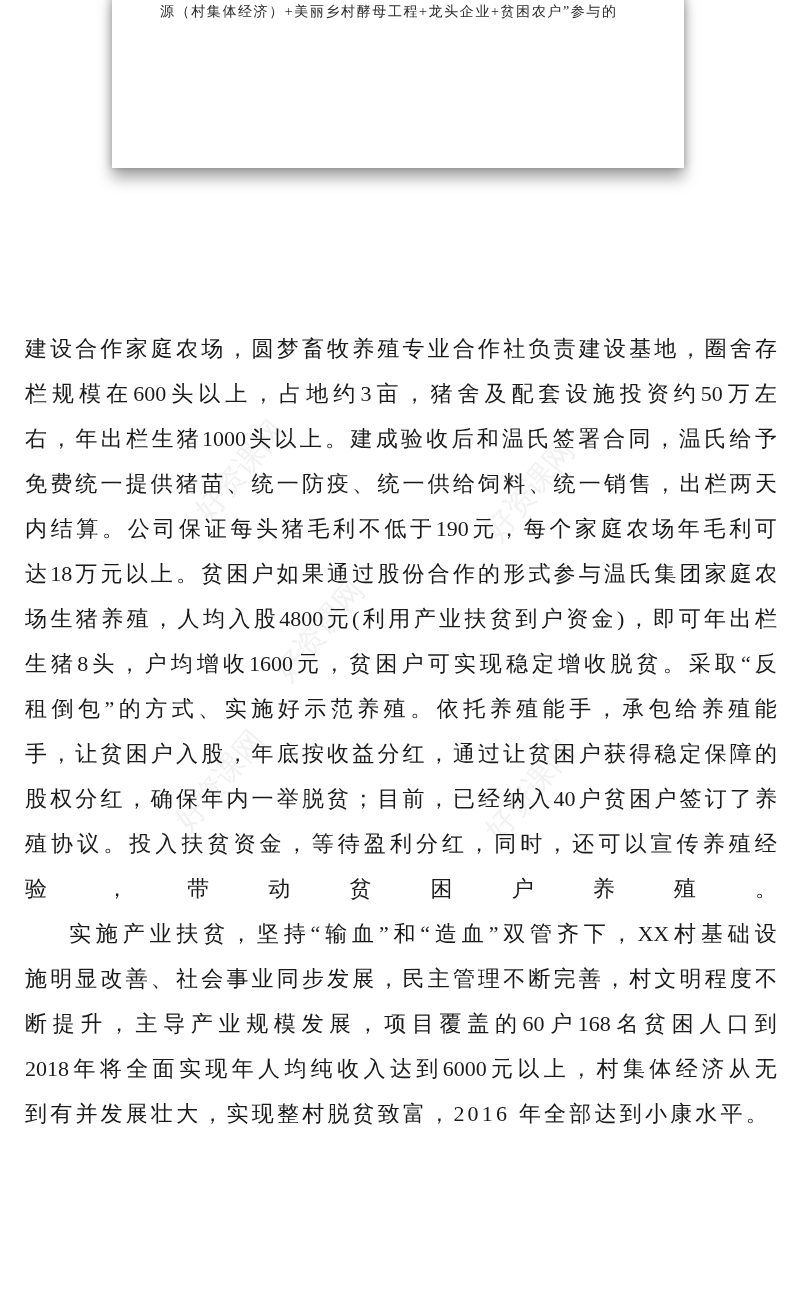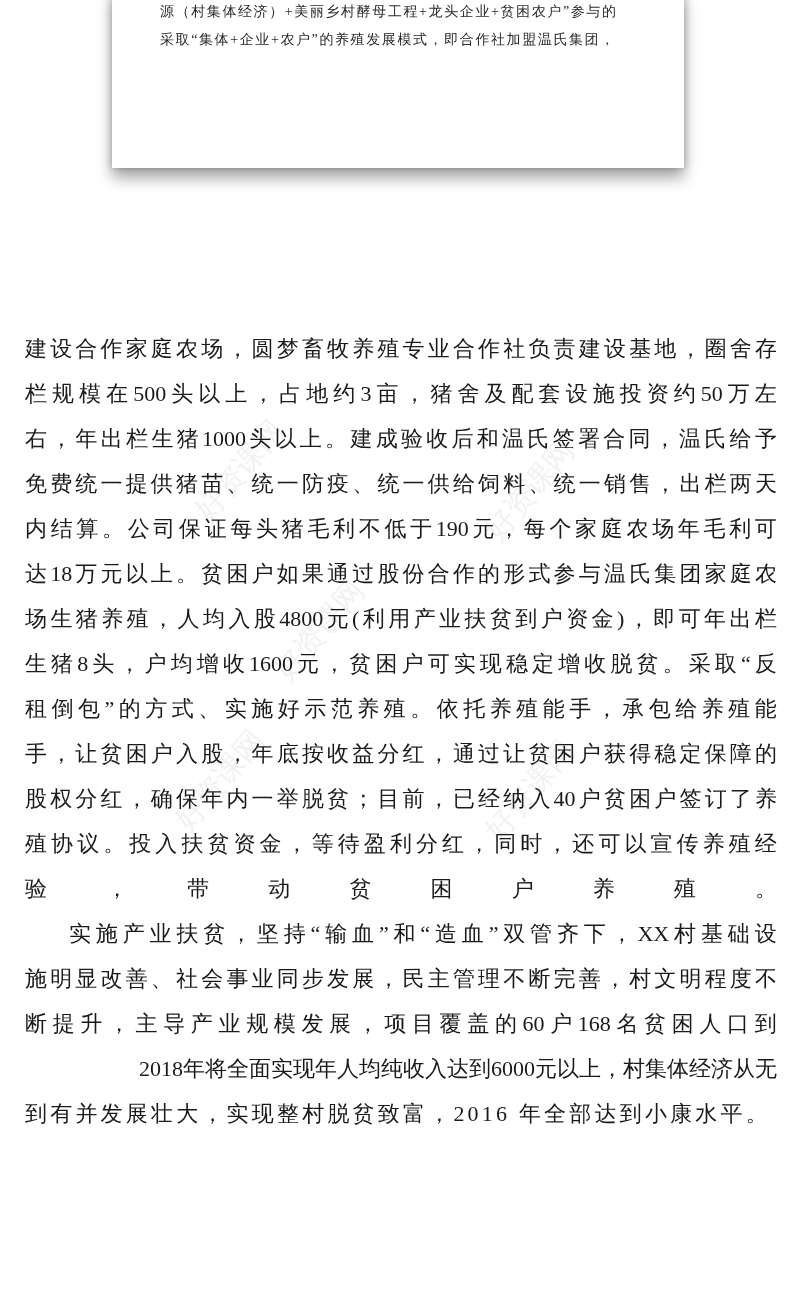--- a/index.html
+++ b/index.html
@@ -69,21 +69,20 @@
       font-family: "DejaVu Sans", sans-serif;
       pointer-events: none;
     }
   </style>
 </head>
 <body>
 
 <div class="card">
   <div class="card-lines">
     <div class="card-line">源（村集体经济）+美丽乡村酵母工程+龙头企业+贫困农户”参与的</div>
-    <div class="card-line">采取“集体+企业+农户”的养殖发展模式，即合作社加盟温氏集团，</div>
   </div>
 </div>
 
 <div class="watermark" style="left:180px; top:450px;">好资课网</div>
 <div class="watermark" style="left:470px; top:470px;">好资课网</div>
 <div class="watermark" style="left:260px; top:610px;">好资课网</div>
 <div class="watermark" style="left:160px; top:760px;">好资课网</div>
 <div class="watermark" style="left:470px; top:770px;">好资课网</div>
 
 <div class="body-text">
@@ -121,21 +120,21 @@
           <span>舍</span>
           <span>存</span>
         </span>
       </div>
     <div class="line">
         <span style="display: flex; justify-content: space-between; width: 100%;">
           <span>栏</span>
           <span>规</span>
           <span>模</span>
           <span>在</span>
-          <span>500</span>
+          <span>600</span>
           <span>头</span>
           <span>以</span>
           <span>上</span>
           <span>，</span>
           <span>占</span>
           <span>地</span>
           <span>约</span>
           <span>3</span>
           <span>亩</span>
           <span>，</span>
@@ -596,21 +595,21 @@
           <span>168</span>
           <span>名</span>
           <span>贫</span>
           <span>困</span>
           <span>人</span>
           <span>口</span>
           <span>到</span>
         </span>
       </div>
     <div class="line">
-        <span style="display: flex; justify-content: flex-end; width: 100%;">
+        <span style="display: flex; justify-content: space-between; width: 100%;">
           <span>2018</span>
           <span>年</span>
           <span>将</span>
           <span>全</span>
           <span>面</span>
           <span>实</span>
           <span>现</span>
           <span>年</span>
           <span>人</span>
           <span>均</span>

